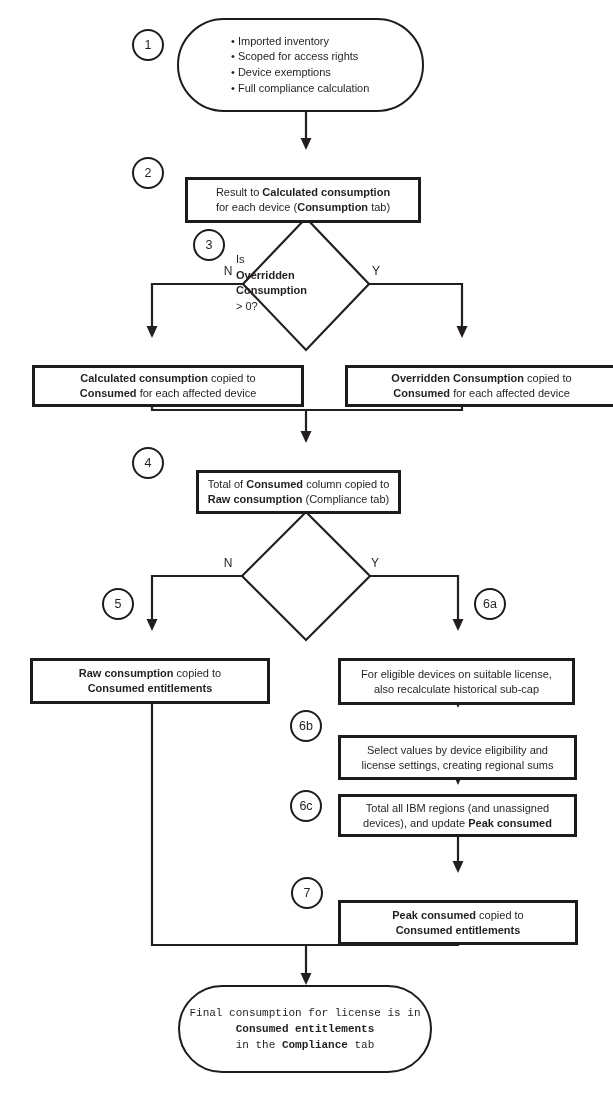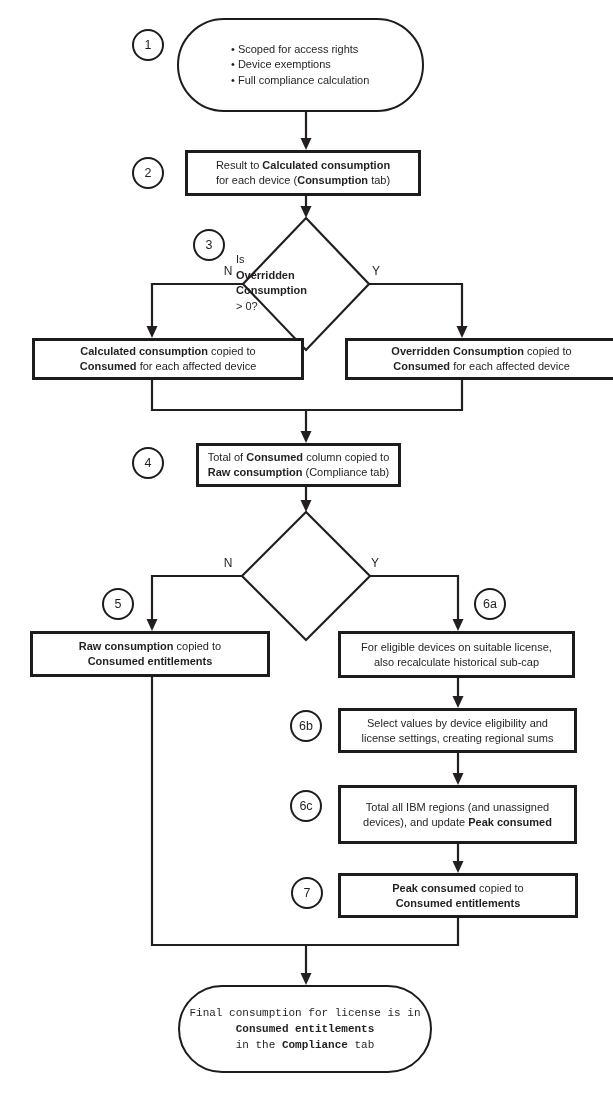--- a/index.html
+++ b/index.html
@@ -4,21 +4,21 @@
 <style>
   html,body { margin:0; padding:0; background:#ffffff; }
   .wrap {
     position:relative; width:613px; height:1111px; background:#ffffff;
     font-family:"Liberation Sans", sans-serif; color:#231f20; overflow:hidden;
   }
   svg.lines { position:absolute; left:0; top:0; width:613px; height:1111px; }
   .rect {
     position:absolute; box-sizing:border-box; border:3px solid #1c1c1c; background:#fff;
     display:flex; flex-direction:column; align-items:center; justify-content:center;
-    text-align:center; font-size:11px; line-height:15px;
+    text-align:center; font-size:11px; line-height:15px;margin-top:27px;
   }
   .stadium {
     position:absolute; box-sizing:border-box; border:2.5px solid #1c1c1c; background:#fff;
     display:flex; flex-direction:column; justify-content:center; font-size:11px;
   }
   #startNode { border-radius:48px; padding-left:52px; padding-right:8px; line-height:15.6px; text-align:left; }
   #endNode   { border-radius:46px; text-align:center; line-height:16px;font-family:Liberation Mono, monospace; }
   .badge {
     position:absolute; box-sizing:border-box; width:32px; height:32px; border:2.2px solid #1c1c1c;
     border-radius:50%; background:#fff; display:flex; align-items:center; justify-content:center;
@@ -71,20 +71,21 @@
   <div class="badge" style="left:132px;top:157px">2</div>
   <div class="badge" style="left:193px;top:229px">3</div>
   <div class="badge" style="left:132px;top:447px">4</div>
   <div class="badge" style="left:102px;top:588px">5</div>
   <div class="badge" style="left:474px;top:588px">6a</div>
   <div class="badge" style="left:290px;top:710px">6b</div>
   <div class="badge" style="left:290px;top:790px">6c</div>
   <div class="badge" style="left:291px;top:877px">7</div>
 
   <div id="startNode" class="stadium" style="left:177px;top:18px;width:247px;height:94px">
+    <div class="tline">• Imported inventory</div>
     <div class="tline">• Scoped for access rights</div>
     <div class="tline">• Device exemptions</div>
     <div class="tline">• Full compliance calculation</div>
   </div>
 
   <div class="rect" style="left:185px;top:150px;width:236px;height:46px">
     <div class="tline"><span>Result to </span><b>Calculated consumption</b></div>
     <div class="tline"><span>for each device (</span><b>Consumption</b><span> tab)</span></div>
   </div>
 
@@ -122,21 +123,21 @@
   <div class="rect" style="left:338px;top:708px;width:239px;height:45px">
     <div class="tline">Select values by device eligibility and</div>
     <div class="tline">license settings, creating regional sums</div>
   </div>
 
   <div class="rect" style="left:338px;top:631px;width:237px;height:47px">
     <div class="tline">For eligible devices on suitable license,</div>
     <div class="tline">also recalculate historical sub-cap</div>
   </div>
 
-  <div class="rect" style="left:338px;top:785px;width:239px;height:59px">
+  <div class="rect" style="left:338px;top:767px;width:239px;height:43px">
     <div class="tline">Total all IBM regions (and unassigned</div>
     <div class="tline"><span>devices), and update </span><b>Peak consumed</b></div>
   </div>
 
   <div class="rect" style="left:338px;top:873px;width:240px;height:45px">
     <div class="tline"><b>Peak consumed</b><span> copied to</span></div>
     <div class="tline"><b>Consumed entitlements</b></div>
   </div>
 
   <div id="endNode" class="stadium" style="left:178px;top:985px;width:254px;height:88px">

